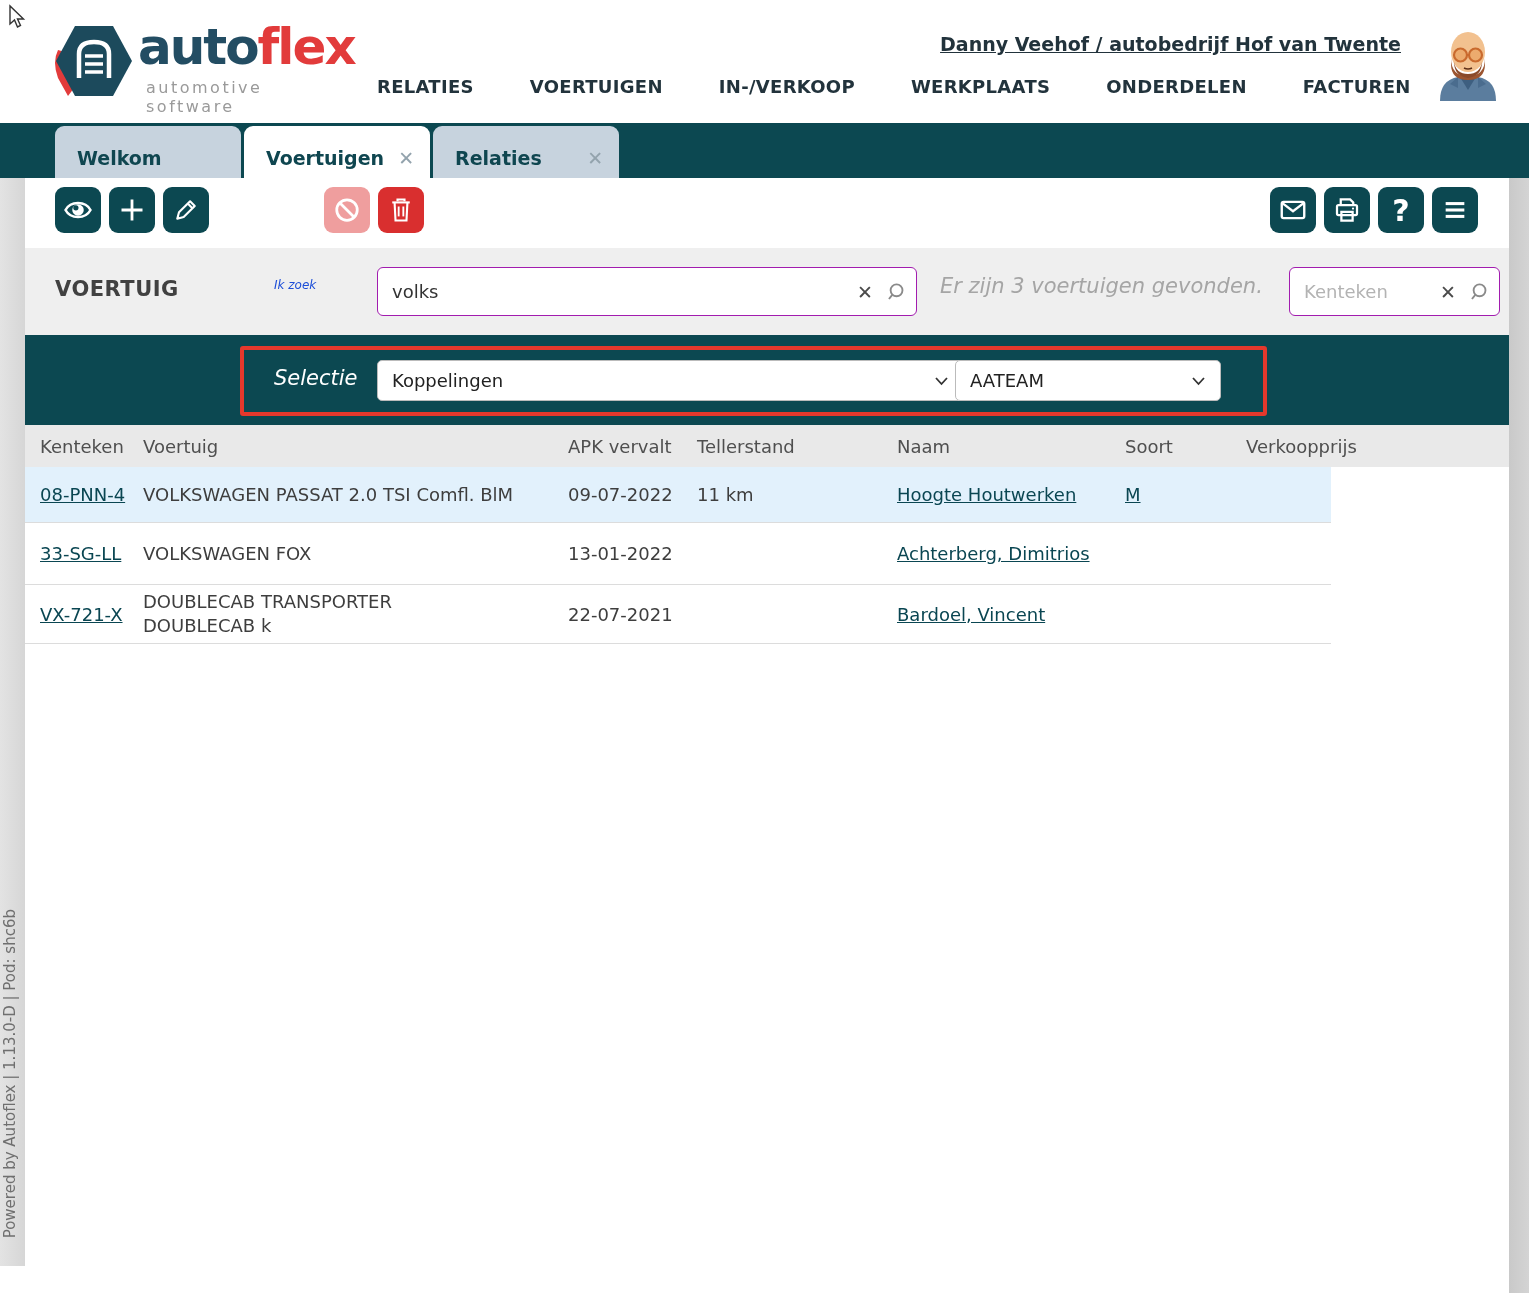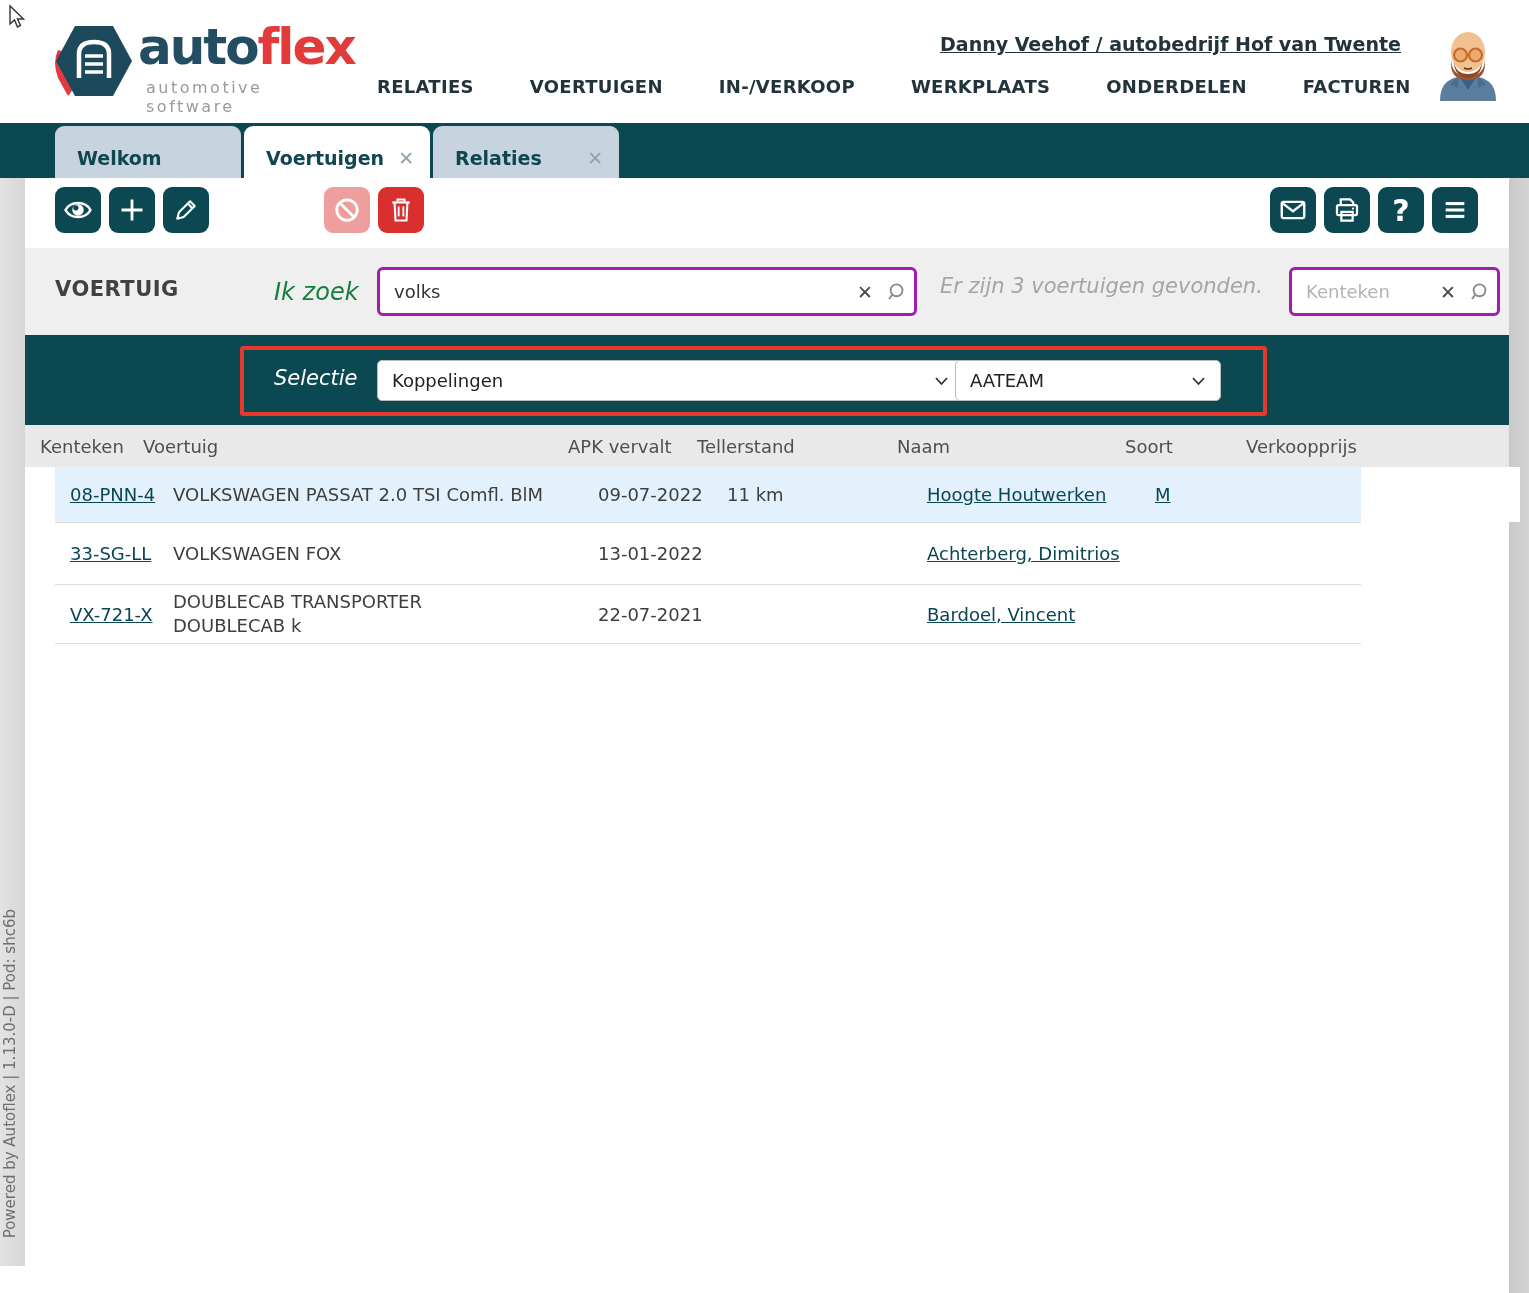--- a/index.html
+++ b/index.html
@@ -35,42 +35,42 @@
   
   .toolbar { position:absolute; left:25px; top:178px; width:1484px; height:70px; background:#fff; }
   .tbtn { position:absolute; top:9px; width:46px; height:46px; border-radius:9px; background:#0c4851; display:flex; align-items:center; justify-content:center; cursor:pointer; }
   .tbtn.disabled { background:#ef9e9e; cursor:default; }
   .tbtn.danger { background:#d92f2f; }
   .help-glyph { color:#fff; font-size:30px; font-weight:bold; }
 
   
   .search-row { position:absolute; left:25px; top:248px; width:1484px; height:87px; background:#efefef; }
   .section-title { position:absolute; left:30px; top:29px; font-weight:bold; font-size:21px; color:#414141; letter-spacing:.5px; }
-  .iksearch-label { position:absolute; left:249px; top:30px; font-style:italic; font-size:24px; color:#15803d; }
+  .iksearch-label { position:absolute; left:249px; top:30px; font-style:italic; font-size:12px; color:#1d4ed8; }
   .search-input-wrap { position:absolute; left:352px; top:19px; width:540px; height:49px; }
   .kenteken-wrap { position:absolute; left:1264px; top:19px; width:211px; height:49px; }
-  .ipt { width:100%; height:100%; border:3px solid #a21caf; border-radius:6px; background:#fff; font-family:inherit; font-size:18px; color:#333; padding:0 72px 0 14px; outline:none; }
+  .ipt { width:100%; height:100%; border:1px solid #a21caf; border-radius:6px; background:#fff; font-family:inherit; font-size:18px; color:#333; padding:0 72px 0 14px; outline:none; }
   .ipt::placeholder { color:#b3b3b3; }
   .ipt-icons { position:absolute; right:10px; top:0; height:100%; display:flex; align-items:center; gap:12px; }
   .clear-x { font-size:19px; color:#4a4a4a; font-weight:bold; cursor:pointer; }
   .results-text { position:absolute; left:915px; top:26px; font-style:italic; font-size:21px; color:#a5a5a5; }
 
   
   .sel-bar { position:absolute; left:25px; top:335px; width:1484px; height:90px; background:#0c4851; }
   .red-annotation { position:absolute; left:215px; top:11px; width:1027px; height:70px; border:4px solid #e6382c; border-radius:3px; pointer-events:none; }
   .sel-label { position:absolute; left:249px; top:31px; font-style:italic; font-size:21px; color:#fff; }
   .dropdown { position:absolute; top:25px; height:41px; background:#fff; border:1px solid #bbb; border-radius:5px; display:flex; align-items:center; padding:0 14px; font-size:18px; color:#222; cursor:pointer; }
   .dd-1 { left:352px; width:587px; }
   .dd-2 { left:930px; width:266px; }
   .dd-value { flex:1; }
 
   
   .grid-cols { display:grid; grid-template-columns:103px 425px 129px 200px 228px 121px 1fr; align-items:center; padding-left:15px; }
   .thead { position:absolute; left:25px; top:425px; width:1484px; height:42px; background:#e9e9e9; font-size:18px; color:#4f4f4f; }
-  .tbody { position:absolute; left:25px; top:467px; width:1306px;margin-left:30px; }
+  .tbody { position:absolute; left:25px; top:467px; width:1306px; }
   .trow { position:relative; font-size:18px; color:#3e3e3e; }
   .trow.hl { background:#e2f1fc; height:55px; }
   .trow.r2 { height:62px; border-top:1px solid #dcdcdc; }
   .trow.r3 { height:60px; border-top:1px solid #dcdcdc; border-bottom:1px solid #dcdcdc; }
   .cell-link { color:#0a4652; text-decoration:underline; cursor:pointer; }
   .voertuig-narrow { max-width:260px; line-height:1.35; }
   .white-cell { position:absolute; left:1375px; top:0; width:90px; height:100%; background:#fff; }
 </style>
 </head>
 <body>

